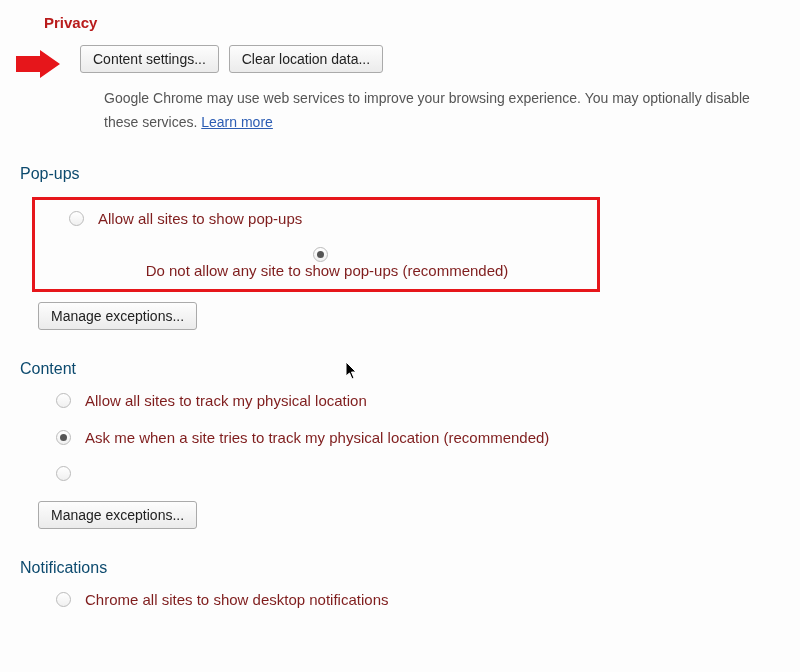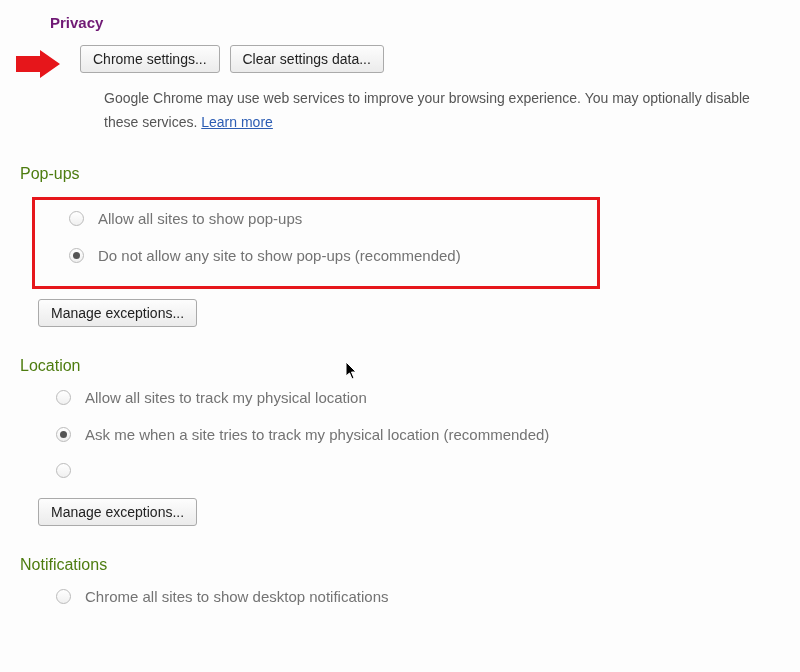--- a/index.html
+++ b/index.html
@@ -13,28 +13,28 @@
       color: #333;
       background: #fdfdfd;
       width: 800px;
       height: 672px;
       padding: 14px 20px 0 20px;
       position: relative;
     }
     .section-title {
       font-weight: bold;
       font-size: 15px;
-      color: #701a75;
-      margin-left: 30px;
+      color: #b91c1c;
+      margin-left: 24px;
       margin-bottom: 14px;
     }
     .section-title-sub {
       font-weight: normal;
       font-size: 16px;
-      color: #4d7c0f;
+      color: #0c4a6e;
       margin-bottom: 14px;
       margin-top: 30px;
     }
     .button-row {
       margin-left: 60px;
       margin-bottom: 14px;
     }
     .btn {
       display: inline-block;
       background: linear-gradient(to bottom, #fdfdfd, #ebebeb);
@@ -67,21 +67,22 @@
       margin-bottom: 10px;
     }
     .radio-option {
       display: flex;
       align-items: center;
       margin-bottom: 20px;
       margin-left: 36px;
       cursor: pointer;
     }
     .radio-option.last {
-      margin-bottom: 16px;
+      margin-bottom: 4px;
+      flex-direction: column;
     }
     .highlight-box .radio-option {
       margin-left: 22px;
     }
     .radio-circle {
       width: 15px;
       height: 15px;
       border: 1px solid #bbb;
       border-radius: 50%;
       background: linear-gradient(to bottom, #fff, #f0f0f0);
@@ -93,21 +94,21 @@
     }
     .radio-circle.selected::after {
       content: "";
       width: 7px;
       height: 7px;
       background: #555;
       border-radius: 50%;
       display: block;
     }
     .radio-label {
-      color: #737373;
+      color: #7f1d1d;
       font-size: 15px;
     }
     .manage-row {
       margin-left: 18px;
       margin-bottom: 10px;
     }
     .arrow-pointer {
       position: absolute;
       left: 16px;
       top: 50px;
@@ -124,22 +125,22 @@
 
 <div class="arrow-pointer">
   <svg width="48" height="32" viewBox="0 0 48 32">
     <polygon points="0,6 24,6 24,0 44,14 24,28 24,22 0,22" fill="#e6161b"></polygon>
   </svg>
 </div>
 
 <div class="section-title">Privacy</div>
 
 <div class="button-row">
-  <button class="btn">Chrome settings...</button>
-  <button class="btn">Clear settings data...</button>
+  <button class="btn">Content settings...</button>
+  <button class="btn">Clear location data...</button>
 </div>
 
 <div class="description">
   <span>Google Chrome may use web services to improve your browsing experience. You may optionally disable these services. </span><a href="#">Learn more</a>
 </div>
 
 <div class="section-title-sub">Pop-ups</div>
 
 <div class="highlight-box">
   <div class="radio-option">
@@ -155,21 +156,21 @@
 <div class="manage-row">
   <button class="btn">Manage exceptions...</button>
 </div>
 
 <div class="cursor-pointer">
   <svg width="16" height="20" viewBox="0 0 16 20">
     <path d="M2,1 L2,15 L5.5,12 L8,18 L10,17 L7.5,11 L12,11 Z" fill="#000" stroke="#fff" stroke-width="1"></path>
   </svg>
 </div>
 
-<div class="section-title-sub">Location</div>
+<div class="section-title-sub">Content</div>
 
 <div class="radio-option">
   <span class="radio-circle"></span>
   <span class="radio-label">Allow all sites to track my physical location</span>
 </div>
 <div class="radio-option">
   <span class="radio-circle selected"></span>
   <span class="radio-label">Ask me when a site tries to track my physical location (recommended)</span>
 </div>
 <div class="radio-option">

